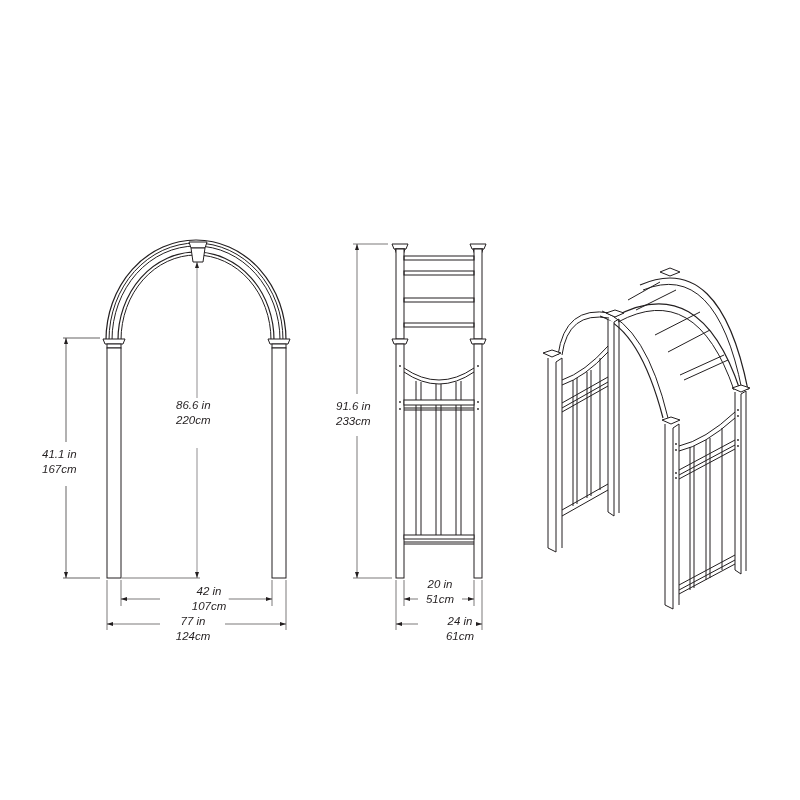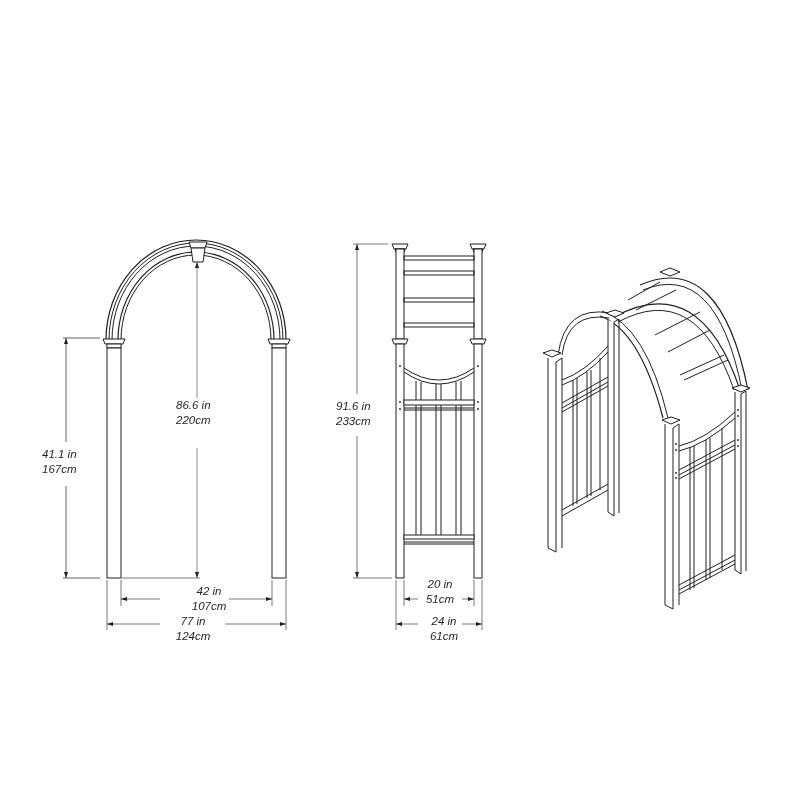--- a/index.html
+++ b/index.html
@@ -237,16 +237,16 @@
 <div class="lbl" style="left:334px; top:399px;">
   <span>91.6 in</span>
   <span>233cm</span>
 </div>
 
 <div class="lbl center" style="left:440px; top:577px;">
   <span>20 in</span>
   <span>51cm</span>
 </div>
 
-<div class="lbl center" style="left:444px; top:614px;">
+<div class="lbl center" style="left:460px; top:614px;">
   <span>24 in</span>
   <span>61cm</span>
 </div>
 
 </body></html>

